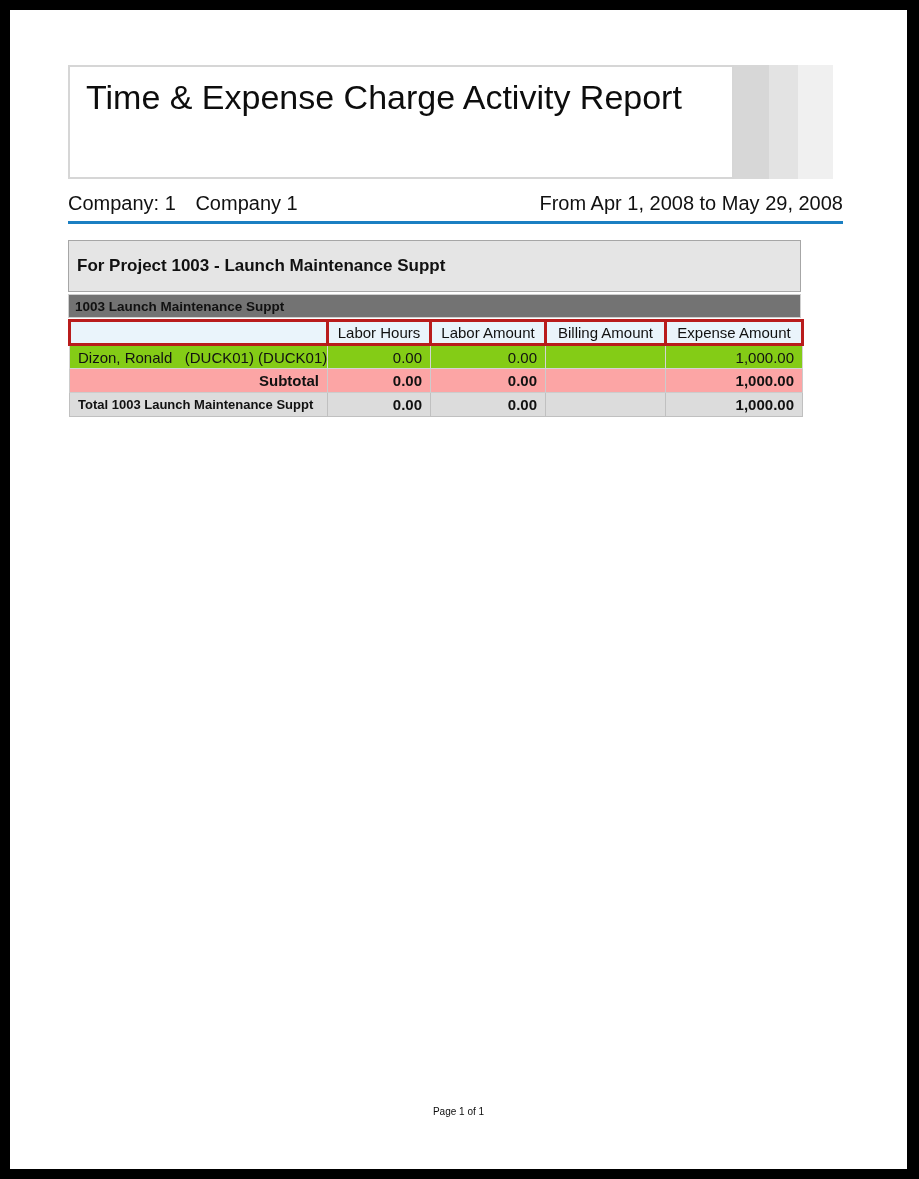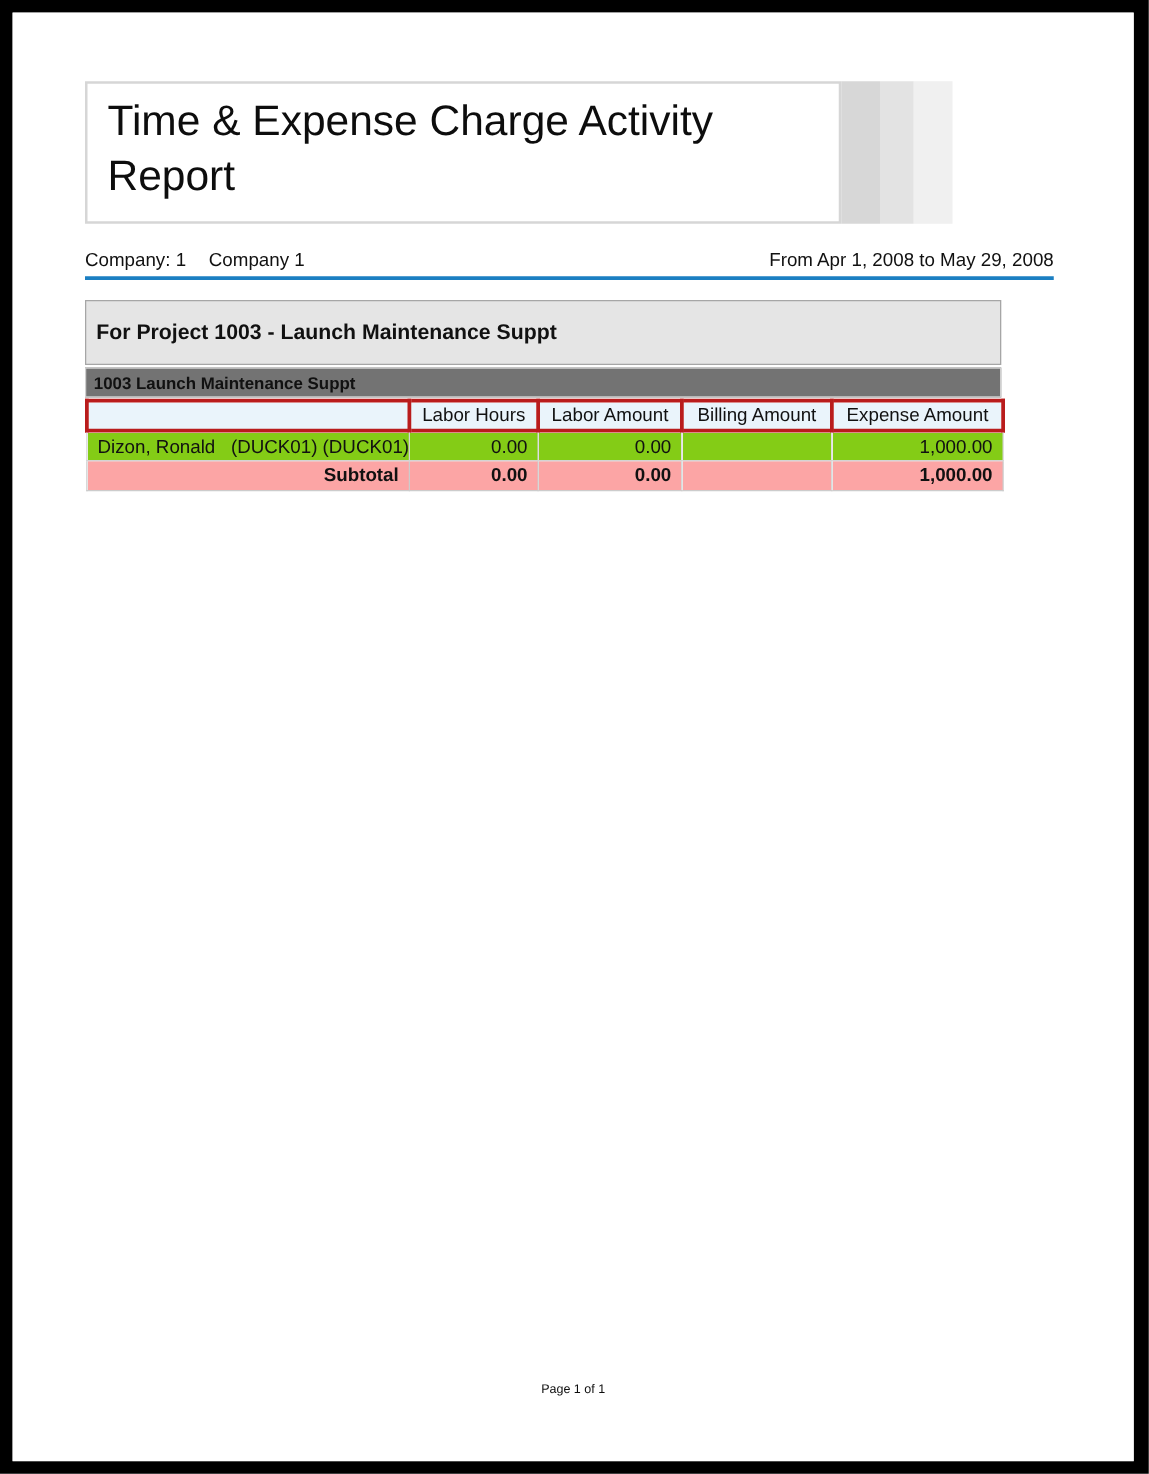--- a/index.html
+++ b/index.html
@@ -15,21 +15,21 @@
     border-right-width: 12px;
     background: #ffffff;
     position: relative;
     overflow: hidden;
   }
   .page { position: relative; width: 100%; height: 100%; background: #ffffff; }
 
   
   .header-row {
     position: absolute; left: 58px; top: 55px;
-    width: 694px; height: 114px;
+    width: 765px; height: 114px;
     display: flex; align-items: stretch;
   }
   .title-box {
     width: 675px; height: 114px;
     background: #ffffff;
     border: 2px solid #d6d6d6;
     padding: 8px 10px 0 16px;
     overflow: hidden;
   }
   .title-box h1 {
@@ -38,24 +38,24 @@
   }
   .band { height: 114px; }
   .band1 { width: 35px; background: #d7d7d7; }
   .band2 { width: 30px; background: #e3e3e3; }
   .band3 { width: 35px; background: #f0f0f0; }
 
   
   .meta-row {
     position: absolute; left: 58px; top: 182px;
     width: 775px; height: 32px;
-    display: flex; justify-content: space-between; align-items: flex-end;
+    display: flex; justify-content: space-between; 
     border-bottom: 3px solid #1b7fc2;
     padding-bottom: 4px;
-    font-size: 15px;
+    font-size: 20px;
   }
   .company span { margin-right: 14px; }
   .company span:last-child { margin-right: 0; }
 
   
   .report-block {
     position: absolute; left: 58px; top: 230px;
     width: 733px;
   }
   .section-header {
@@ -161,20 +161,27 @@
             <td class="num"></td>
             <td class="num">1,000.00</td>
           </tr>
           <tr class="subtotal-row">
             <td class="name">Subtotal</td>
             <td class="num">0.00</td>
             <td class="num">0.00</td>
             <td class="num"></td>
             <td class="num">1,000.00</td>
           </tr>
+          <tr class="total-row">
+            <td class="name">Total 1003 Launch Maintenance Suppt</td>
+            <td class="num">0.00</td>
+            <td class="num">0.00</td>
+            <td class="num"></td>
+            <td class="num">1,000.00</td>
+          </tr>
         </tbody>
       </table>
     </div>
 
     <div class="footer">Page 1 of 1</div>
 
   </div>
 </div>
 
 </body></html>

